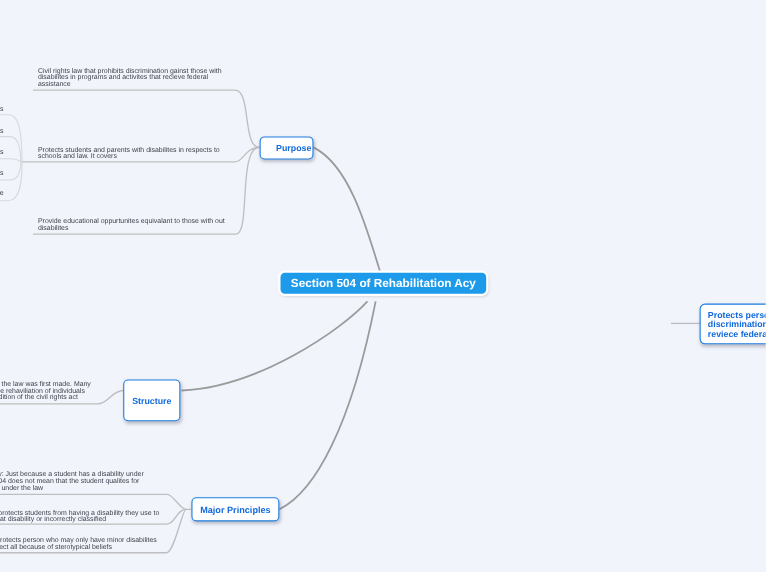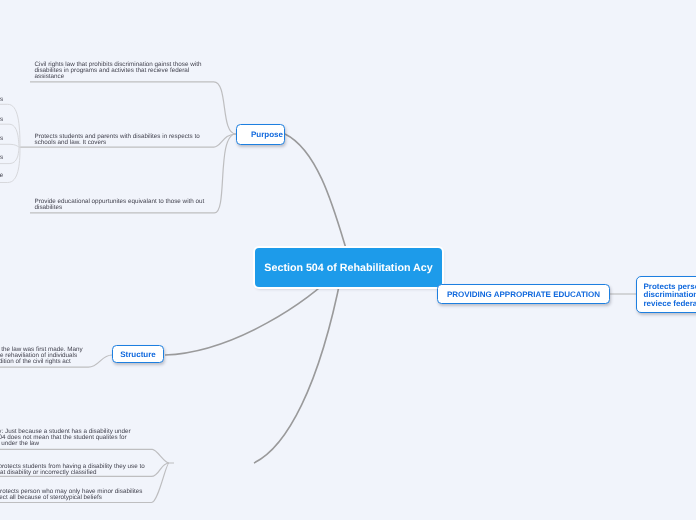--- a/index.html
+++ b/index.html
@@ -68,36 +68,36 @@
       <div class="tline" style="left: -31.8px; top: 358.4px;">with the addition of the civil rights act</div>
       <div class="tline" style="left: -23px; top: 427.5px;">Eligibility: Just because a student has a disability under</div>
       <div class="tline" style="left: -5px; top: 433.7px;">504 does not mean that the student qualites for</div>
       <div class="tline" style="left: -23.5px; top: 439.9px;">services under the law</div>
       <div class="tline" style="left: -13.8px; top: 462.5px;">504 protects students from having a disability they use to</div>
       <div class="tline" style="left: -20.7px; top: 468.7px;">have that disability or incorrectly classified</div>
       <div class="tline" style="left: -15.7px; top: 488px;">504 protects person who may only have minor disabilites</div>
       <div class="tline" style="left: -19.9px; top: 494.2px;">that affect all because of sterotypical beliefs</div>
     </div>
 
-  <div class="node root" style="left:255px;top:248px;width:187px;height:39px;">
+  <div class="node root" style="left:255px;top:248px;width:187px;height:19px;">
     <span>Section 504 of Rehabilitation Acy</span>
   </div>
 
   <div class="node branch" style="left:236px;top:124px;width:49px;height:21px;padding-left:13px;">
     <span>Purpose</span>
   </div>
 
-  <div class="node branch" style="left:112px;top:345px;width:52px;height:18px;align-items:center;">
+  <div class="node branch" style="left:112px;top:345px;width:52px;height:38px;align-items:center;">
     <span>Structure</span>
   </div>
 
+  <div class="node branch" style="left:174px;top:452px;width:80px;height:22px;font-size:8.3px;">
+    <span>Major Principles</span>
+  </div>
 
-  <div class="node branch" style="left:437px;top:284px;width:173px;height:20px;">
-    <span>PROVIDING APPROPRIATE EDUCATION</span>
-  </div>
 
   <div class="bigleaf" style="left:636px;top:275.5px;width:130px;height:37px;">
     <div id="protects-lines">
         <div class="bl" style="left: 6.5px; top: 5.5px;">Protects persons with disabilites from</div>
         <div class="bl" style="left: 6.5px; top: 13.9px;">discrimination in programs and activites that</div>
         <div class="bl" style="left: 6.5px; top: 22.3px;">reviece federal assistance</div>
       </div>
   </div>
 </div>
 

